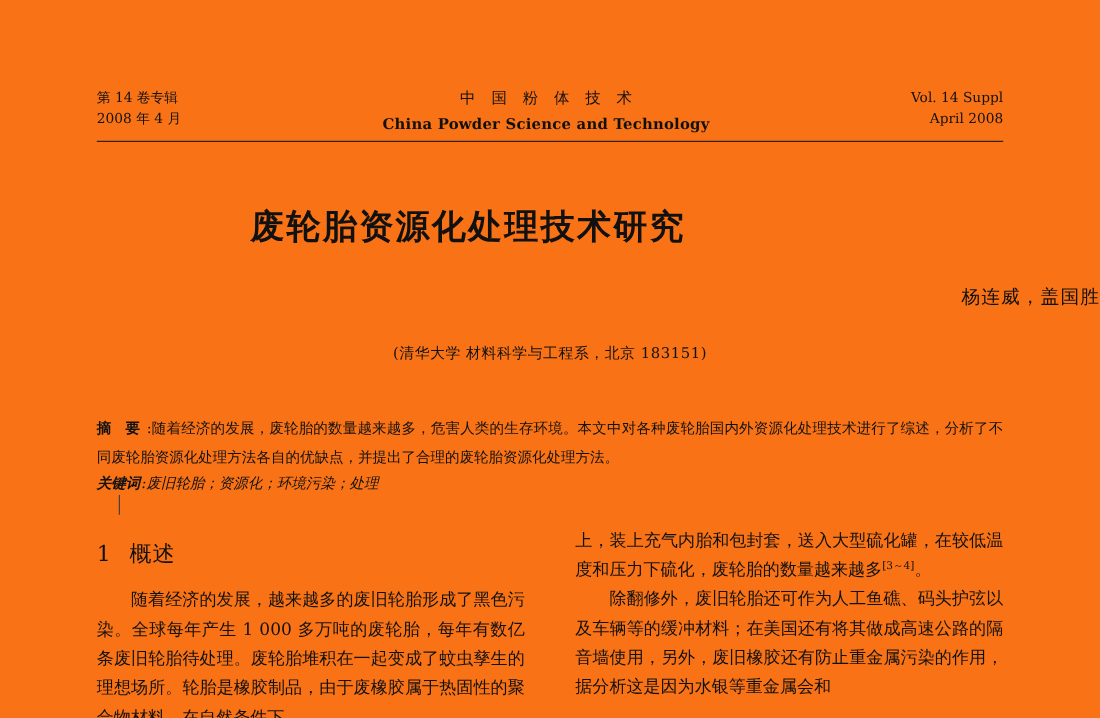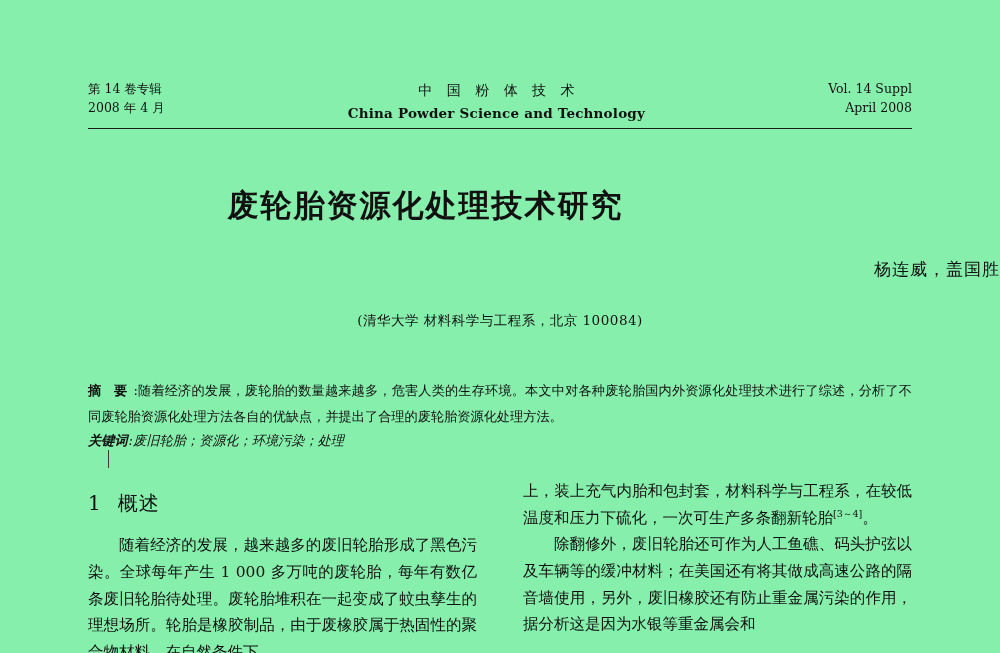--- a/index.html
+++ b/index.html
@@ -11,21 +11,21 @@
     width: 1000px;
     height: 653px;
     overflow: hidden;
     font-family: "DejaVu Serif", "Liberation Serif", serif;
     color: #111111;
   }
   .page {
     position: relative;
     width: 1000px;
     height: 653px;
-    background: #86efac;
+    background: #f97316;
     padding: 0;
     box-sizing: border-box;
   }
   
   .masthead {
     position: absolute;
     left: 88px;
     top: 80px;
     width: 824px;
     display: flex;
@@ -183,38 +183,38 @@
       <div>April 2008</div>
     </div>
   </div>
 
   <div class="rule"></div>
 
   <div class="title">废轮胎资源化处理技术研究</div>
 
   <div class="authors">杨连威，盖国胜</div>
 
-  <div class="affiliation">(清华大学 材料科学与工程系，北京    100084)</div>
+  <div class="affiliation">(清华大学 材料科学与工程系，北京    183151)</div>
 
   <div class="abstract">
     <span class="lbl">摘  要</span><span>:随着经济的发展，废轮胎的数量越来越多，危害人类的生存环境。本文中对各种废轮胎国内外资源化处理技术进行了综述，分析了不同废轮胎资源化处理方法各自的优缺点，并提出了合理的废轮胎资源化处理方法。</span>
   </div>
 
   <div class="keywords">
     <span class="lbl">关键词</span><span>:废旧轮胎；资源化；环境污染；处理</span>
   </div>
 
   <div class="tick"></div>
 
   <div class="columns">
     <div class="col">
       <div class="section-head">
         <span class="num">1</span><span>概述</span>
       </div>
       <p class="para">随着经济的发展，越来越多的废旧轮胎形成了黑色污染。全球每年产生 1 000 多万吨的废轮胎，每年有数亿条废旧轮胎待处理。废轮胎堆积在一起变成了蚊虫孳生的理想场所。轮胎是橡胶制品，由于废橡胶属于热固性的聚合物材料，在自然条件下</p>
     </div>
     <div class="col">
-      <p class="para no-indent"><span>上，装上充气内胎和包封套，材料科学与工程系，在较低温度和压力下硫化，一次可生产多条翻新轮胎</span><sup>[3～4]</sup><span>。</span></p>
+      <p class="para no-indent"><span>上，装上充气内胎和包封套，送入大型硫化罐，在较低温度和压力下硫化，废轮胎的数量越来越多</span><sup>[3～4]</sup><span>。</span></p>
       <p class="para">除翻修外，废旧轮胎还可作为人工鱼礁、码头护弦以及车辆等的缓冲材料；在美国还有将其做成高速公路的隔音墙使用，另外，废旧橡胶还有防止重金属污染的作用，据分析这是因为水银等重金属会和</p>
     </div>
   </div>
 
 </div>
 
 </body></html>

